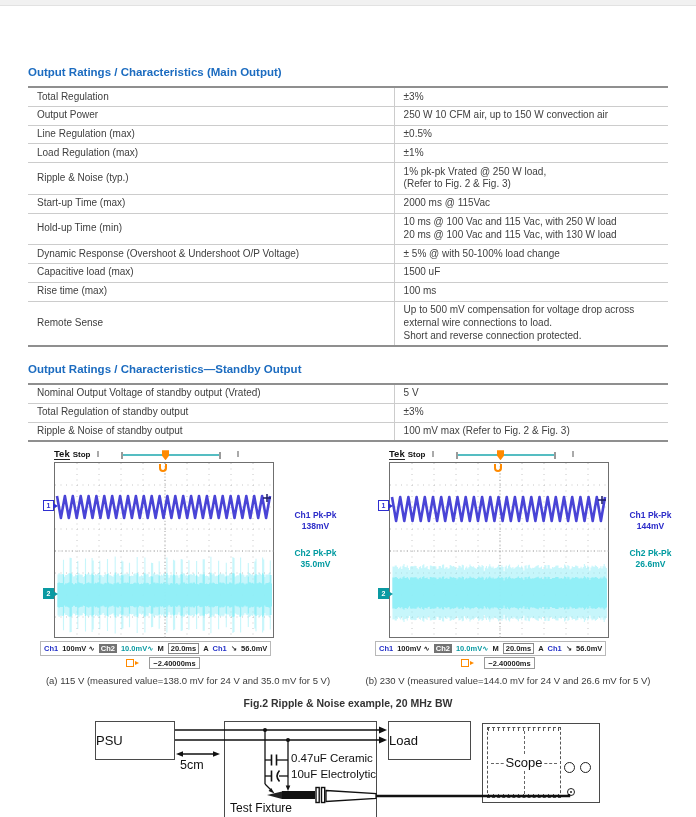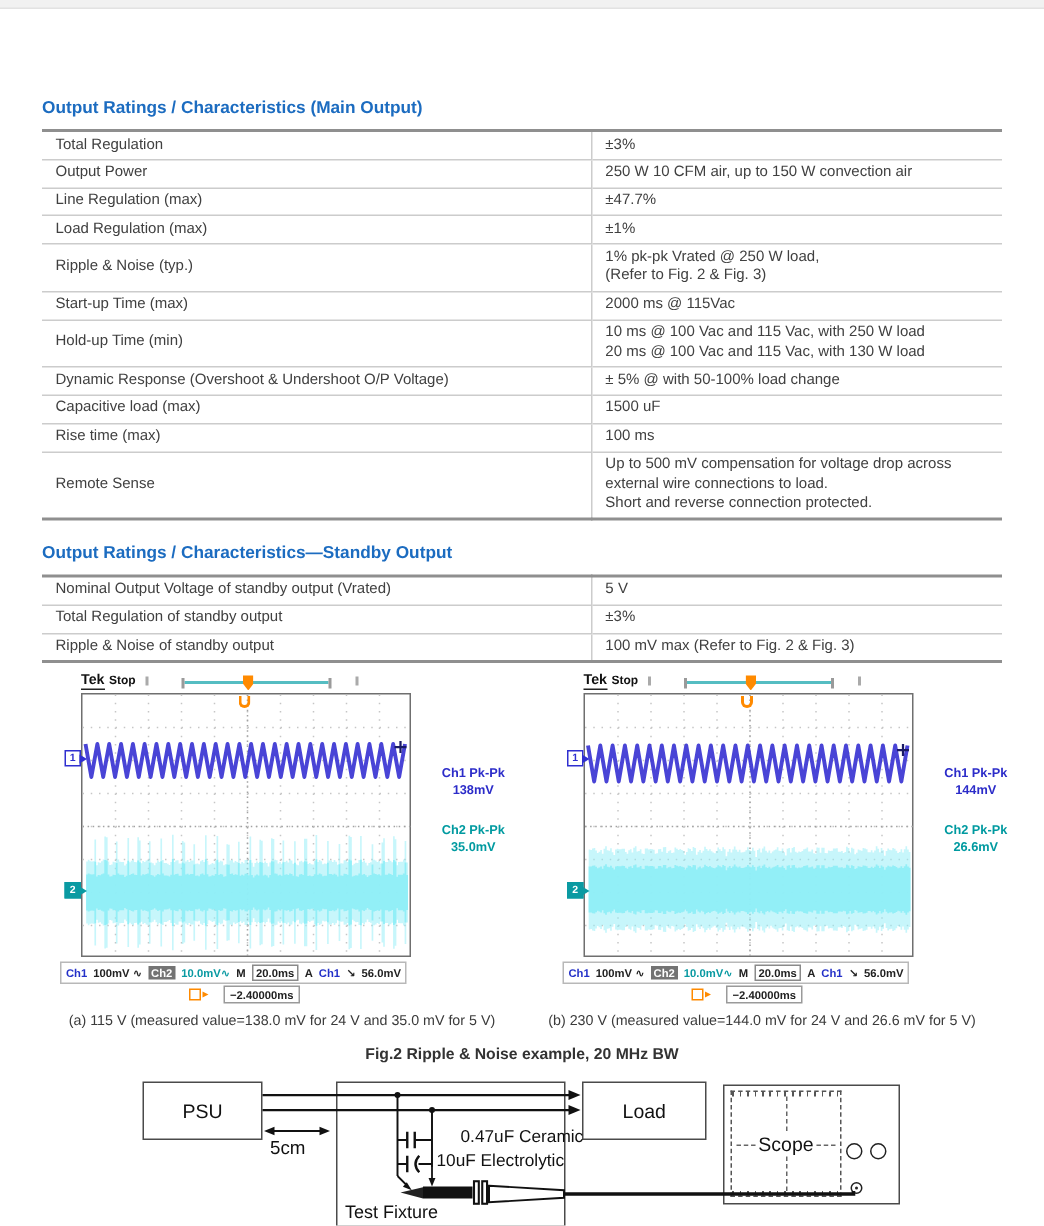--- a/index.html
+++ b/index.html
@@ -72,21 +72,21 @@
 
   
   .captions { display: flex; margin-top: 2px; font-size: 9.5px; color: #3b3b3b; }
   .captions div { width: 50%; text-align: center; }
   .fig-caption { text-align: center; margin-top: 11px; font-size: 10.5px; font-weight: bold; color: #333; }
 
   
   .diagram { position: relative; height: 114px; margin-top: 5px; font-size: 12.5px; color: #111; }
   .diagram svg.wires { position: absolute; left: 0; top: 0; z-index: 1; }
   .dbox { position: absolute; border: 1.5px solid #4a4a4a; display: flex;
-    align-items: center; justify-content: center; z-index: 0; background: transparent; }
+    align-items: center; justify-content: flex-start; z-index: 0; background: transparent; }
   .dbox.psu   { left: 67px;  top: 7px; width: 80px;  height: 39px; font-size: 13px; }
   .dbox.load  { left: 360px; top: 7px; width: 83px;  height: 39px; font-size: 13px; }
   .dbox.fixture { left: 196px; top: 7px; width: 153px; height: 97px; }
   .fixture-label { position: absolute; left: 5px; bottom: 2px; font-size: 12px; }
   .dbox.scopebox { left: 454px; top: 9px; width: 118px; height: 80px; justify-content: flex-start; }
   .scope-screen { position: absolute; left: 4px; top: 3px; width: 74px; height: 71px;
     border: 1.5px dashed #555; display: flex; align-items: center; justify-content: center;
     background-image: repeating-linear-gradient(90deg,#555 0 1px,transparent 1px 5px),
                       repeating-linear-gradient(90deg,#555 0 1px,transparent 1px 5px);
     background-size: 100% 3px, 100% 3px; background-position: 0 0, 0 100%; background-repeat: no-repeat; }
@@ -94,21 +94,21 @@
   .scope-screen::after  { content:""; position:absolute; top:50%; left:3px; right:3px; border-top:1px dashed #666; }
   .scope-screen span { position: relative; z-index: 1; background: #fff; padding: 0 2px; font-size: 13px; }
   .knob { position: absolute; width: 11px; height: 11px; border: 1.4px solid #222;
     border-radius: 50%; background: #fff; z-index: 2; }
   .knob.k1 { left: 81px; top: 38px; } .knob.k2 { left: 97px; top: 38px; }
   .connector { position: absolute; left: 84px; top: 64px; width: 8px; height: 8px;
     border: 1.3px solid #222; border-radius: 50%; background: #fff; z-index: 2; }
   .connector::after { content:""; position:absolute; left:2px; top:2px; width:2px; height:2px; background:#222; border-radius:50%; }
   .dlabel { position: absolute; z-index: 2; background: transparent; }
   .lbl-5cm { left: 152px; top: 44px; }
-  .lbl-cap1 { left: 263px; top: 38px; font-size: 11.5px; padding-left: 16px; }
+  .lbl-cap1 { left: 247px; top: 38px; font-size: 11.5px; padding-left: 16px; }
   .lbl-cap2 { left: 263px; top: 54px; font-size: 11.5px; }
 </style>
 </head>
 <body>
 
 <div class="topbar"></div>
 
 <div class="content">
 
   <div class="section-title">Output Ratings / Characteristics (Main Output)</div>
@@ -121,21 +121,21 @@
       <tr>
           <td>Total Regulation</td>
           <td class="val">±3%</td>
         </tr>
       <tr>
           <td>Output Power</td>
           <td class="val">250 W 10 CFM air, up to 150 W convection air</td>
         </tr>
       <tr>
           <td>Line Regulation (max)</td>
-          <td class="val">±47.7%</td>
+          <td class="val">±0.5%</td>
         </tr>
       <tr>
           <td>Load Regulation (max)</td>
           <td class="val">±1%</td>
         </tr>
       <tr>
           <td>Ripple &amp; Noise (typ.)</td>
           <td class="val">1% pk-pk Vrated @ 250 W load,
 (Refer to Fig. 2 &amp; Fig. 3)</td>
         </tr>

